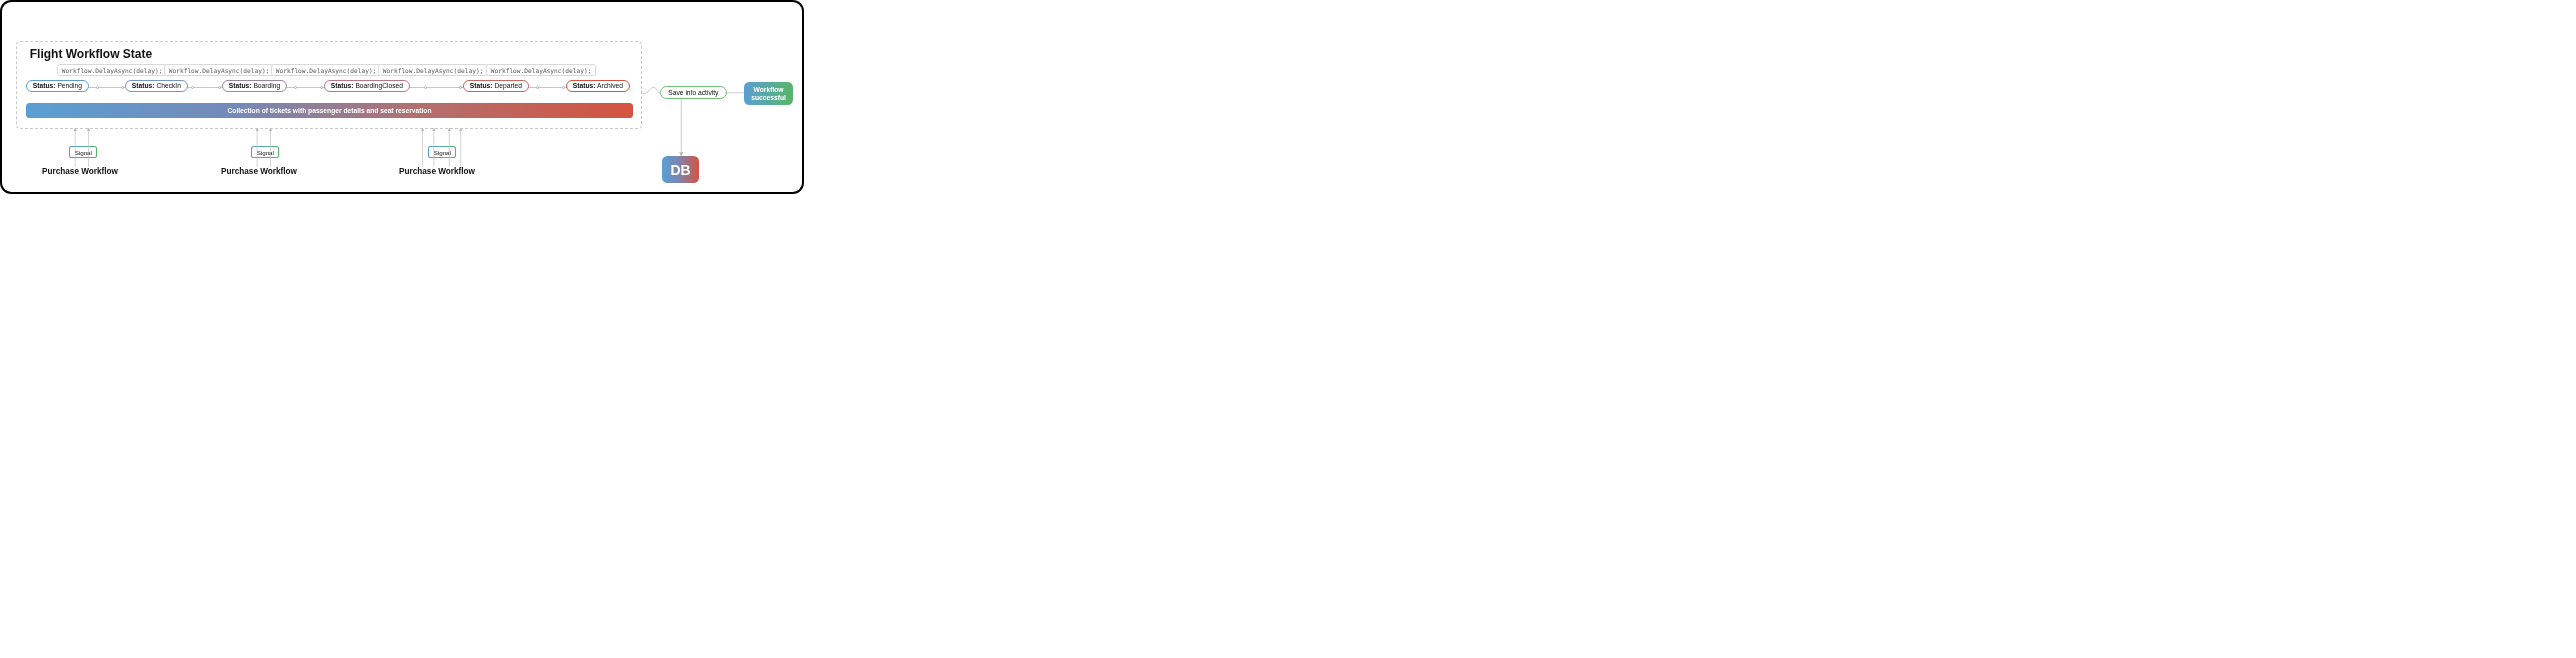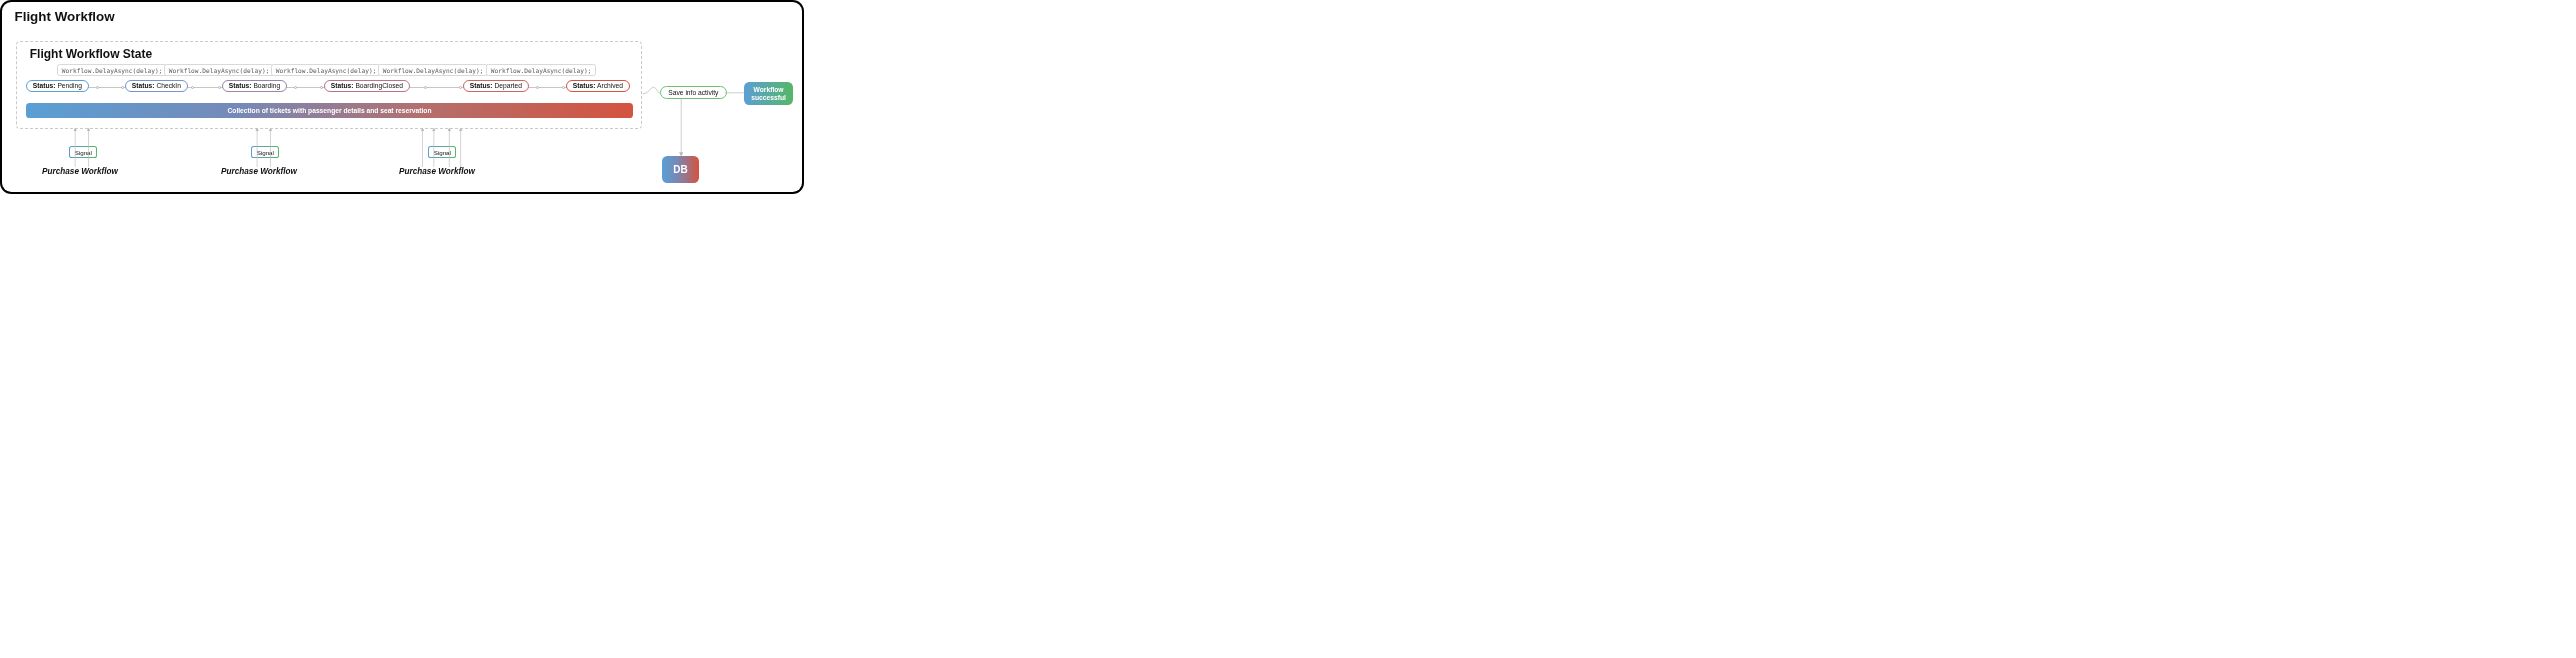--- a/index.html
+++ b/index.html
@@ -142,21 +142,21 @@
   }
   .db-box {
     position: absolute;
     left: 660px;
     top: 154px;
     width: 37px;
     height: 27px;
     border-radius: 5.2px;
     background: linear-gradient(90deg, #5a9fd4 0%, #7689b7 40%, #d4533f 100%);
     color: #fff;
-    font-size: 10px;
+    font-size: 14px;
     font-weight: 700;
     display: flex;
     align-items: center;
     justify-content: center;
   }
   
   .signal-chip {
     position: absolute;
     border-radius: 2.6px;
     padding: 1.5px 4.6px;
@@ -167,37 +167,35 @@
     background-image: linear-gradient(#fff,#fff), linear-gradient(90deg,#5a9fd4,#57b667);
     background-origin: border-box;
     background-clip: padding-box, border-box;
   }
   .purchase-label {
     position: absolute;
     font-size: 8.2px;
     font-weight: 700;
     color: #111;
     white-space: nowrap;
-    font-style: italic;
   }
   
   .connectors {
     position: absolute;
     left: 0; top: 0;
     width: 100%; height: 100%;
     pointer-events: none;
   }
 </style>
 </head>
 <body>
 
 <div class="canvas">
   <div class="panel">
 
-    <h1 class="title">Flight Workflow</h1>
 
     <div class="state-box">
       <div class="state-title">Flight Workflow State</div>
 
       <div class="delay-row">
         <div class="delay-chip" style="left: 0px;">Workflow.DelayAsync(delay);</div>
         <div class="delay-chip" style="left: 107px;">Workflow.DelayAsync(delay);</div>
         <div class="delay-chip" style="left: 214px;">Workflow.DelayAsync(delay);</div>
         <div class="delay-chip" style="left: 321px;">Workflow.DelayAsync(delay);</div>
         <div class="delay-chip" style="left: 429px;">Workflow.DelayAsync(delay);</div>

